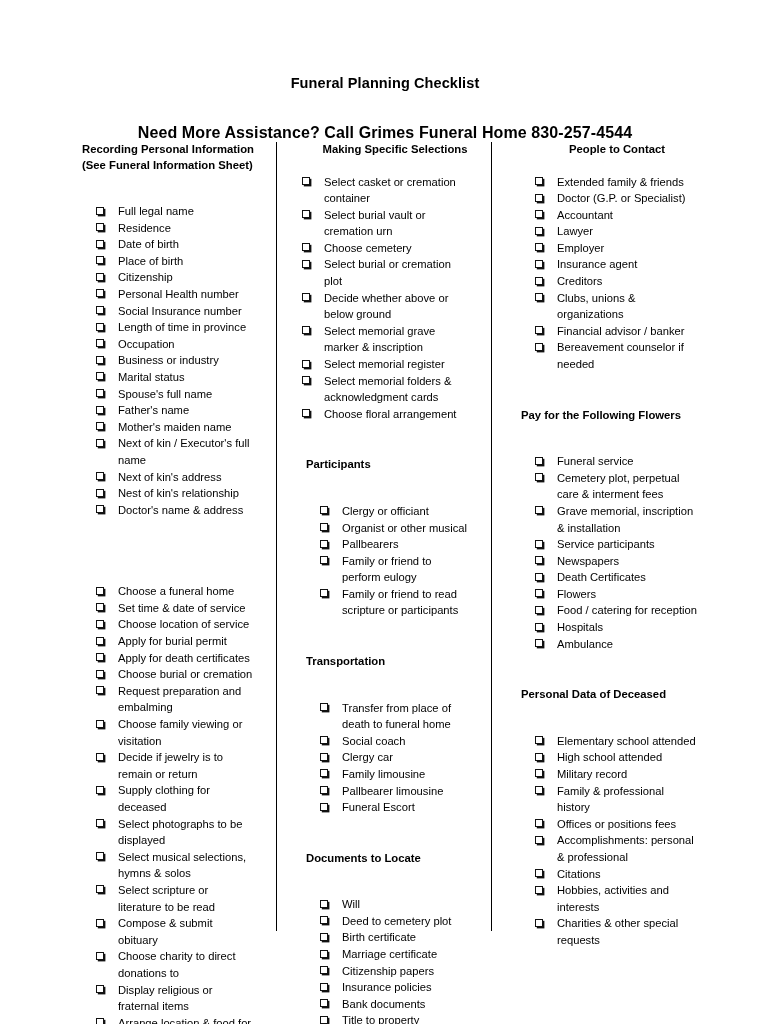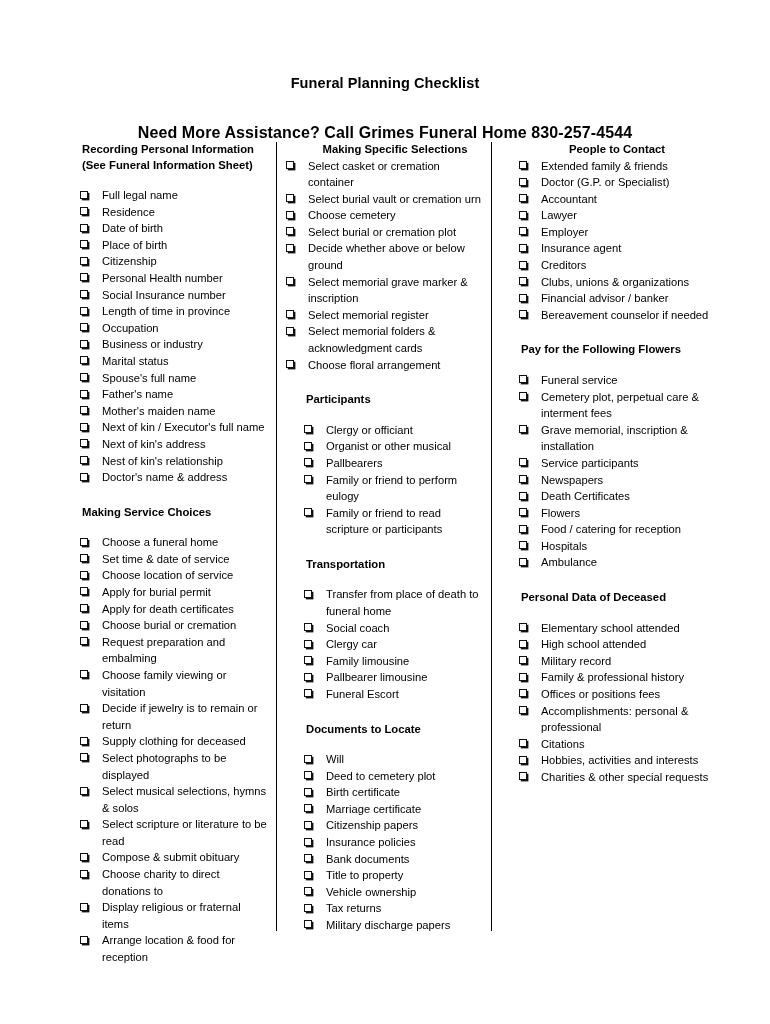--- a/index.html
+++ b/index.html
@@ -76,21 +76,21 @@
 
   .sec {
     margin-bottom: 0;
   }
   .sec-gap-lg { height: 19px; }
   .sec-gap-md { height: 14px; }
 
   
   ul.checklist {
     list-style: none;
-    margin: 0;
+    margin: 16px;
     padding: 0;
   }
   ul.checklist li {
     position: relative;
     font-size: 11.2px;
     line-height: 16.6px;
     padding-left: 22px;
     margin: 0;
   }
   ul.checklist.indent {
@@ -150,21 +150,20 @@
           <li><span class="box"></span><span>Next of kin / Executor's full name</span></li>
           <li><span class="box"></span><span>Next of kin's address</span></li>
           <li><span class="box"></span><span>Nest of kin's relationship</span></li>
           <li><span class="box"></span><span>Doctor's name &amp; address</span></li>
         </ul>
     </div>
 
     <div class="sec-gap-lg"></div>
 
     <div class="sec">
-      <div class="sec-head">Making Service Choices</div>
       <div class="sec-gap-md"></div>
       <ul class="checklist indent">
           <li><span class="box"></span><span>Choose a funeral home</span></li>
           <li><span class="box"></span><span>Set time &amp; date of service</span></li>
           <li><span class="box"></span><span>Choose location of service</span></li>
           <li><span class="box"></span><span>Apply for burial permit</span></li>
           <li><span class="box"></span><span>Apply for death certificates</span></li>
           <li><span class="box"></span><span>Choose burial or cremation</span></li>
           <li><span class="box"></span><span>Request preparation and embalming</span></li>
           <li><span class="box"></span><span>Choose family viewing or visitation</span></li>

